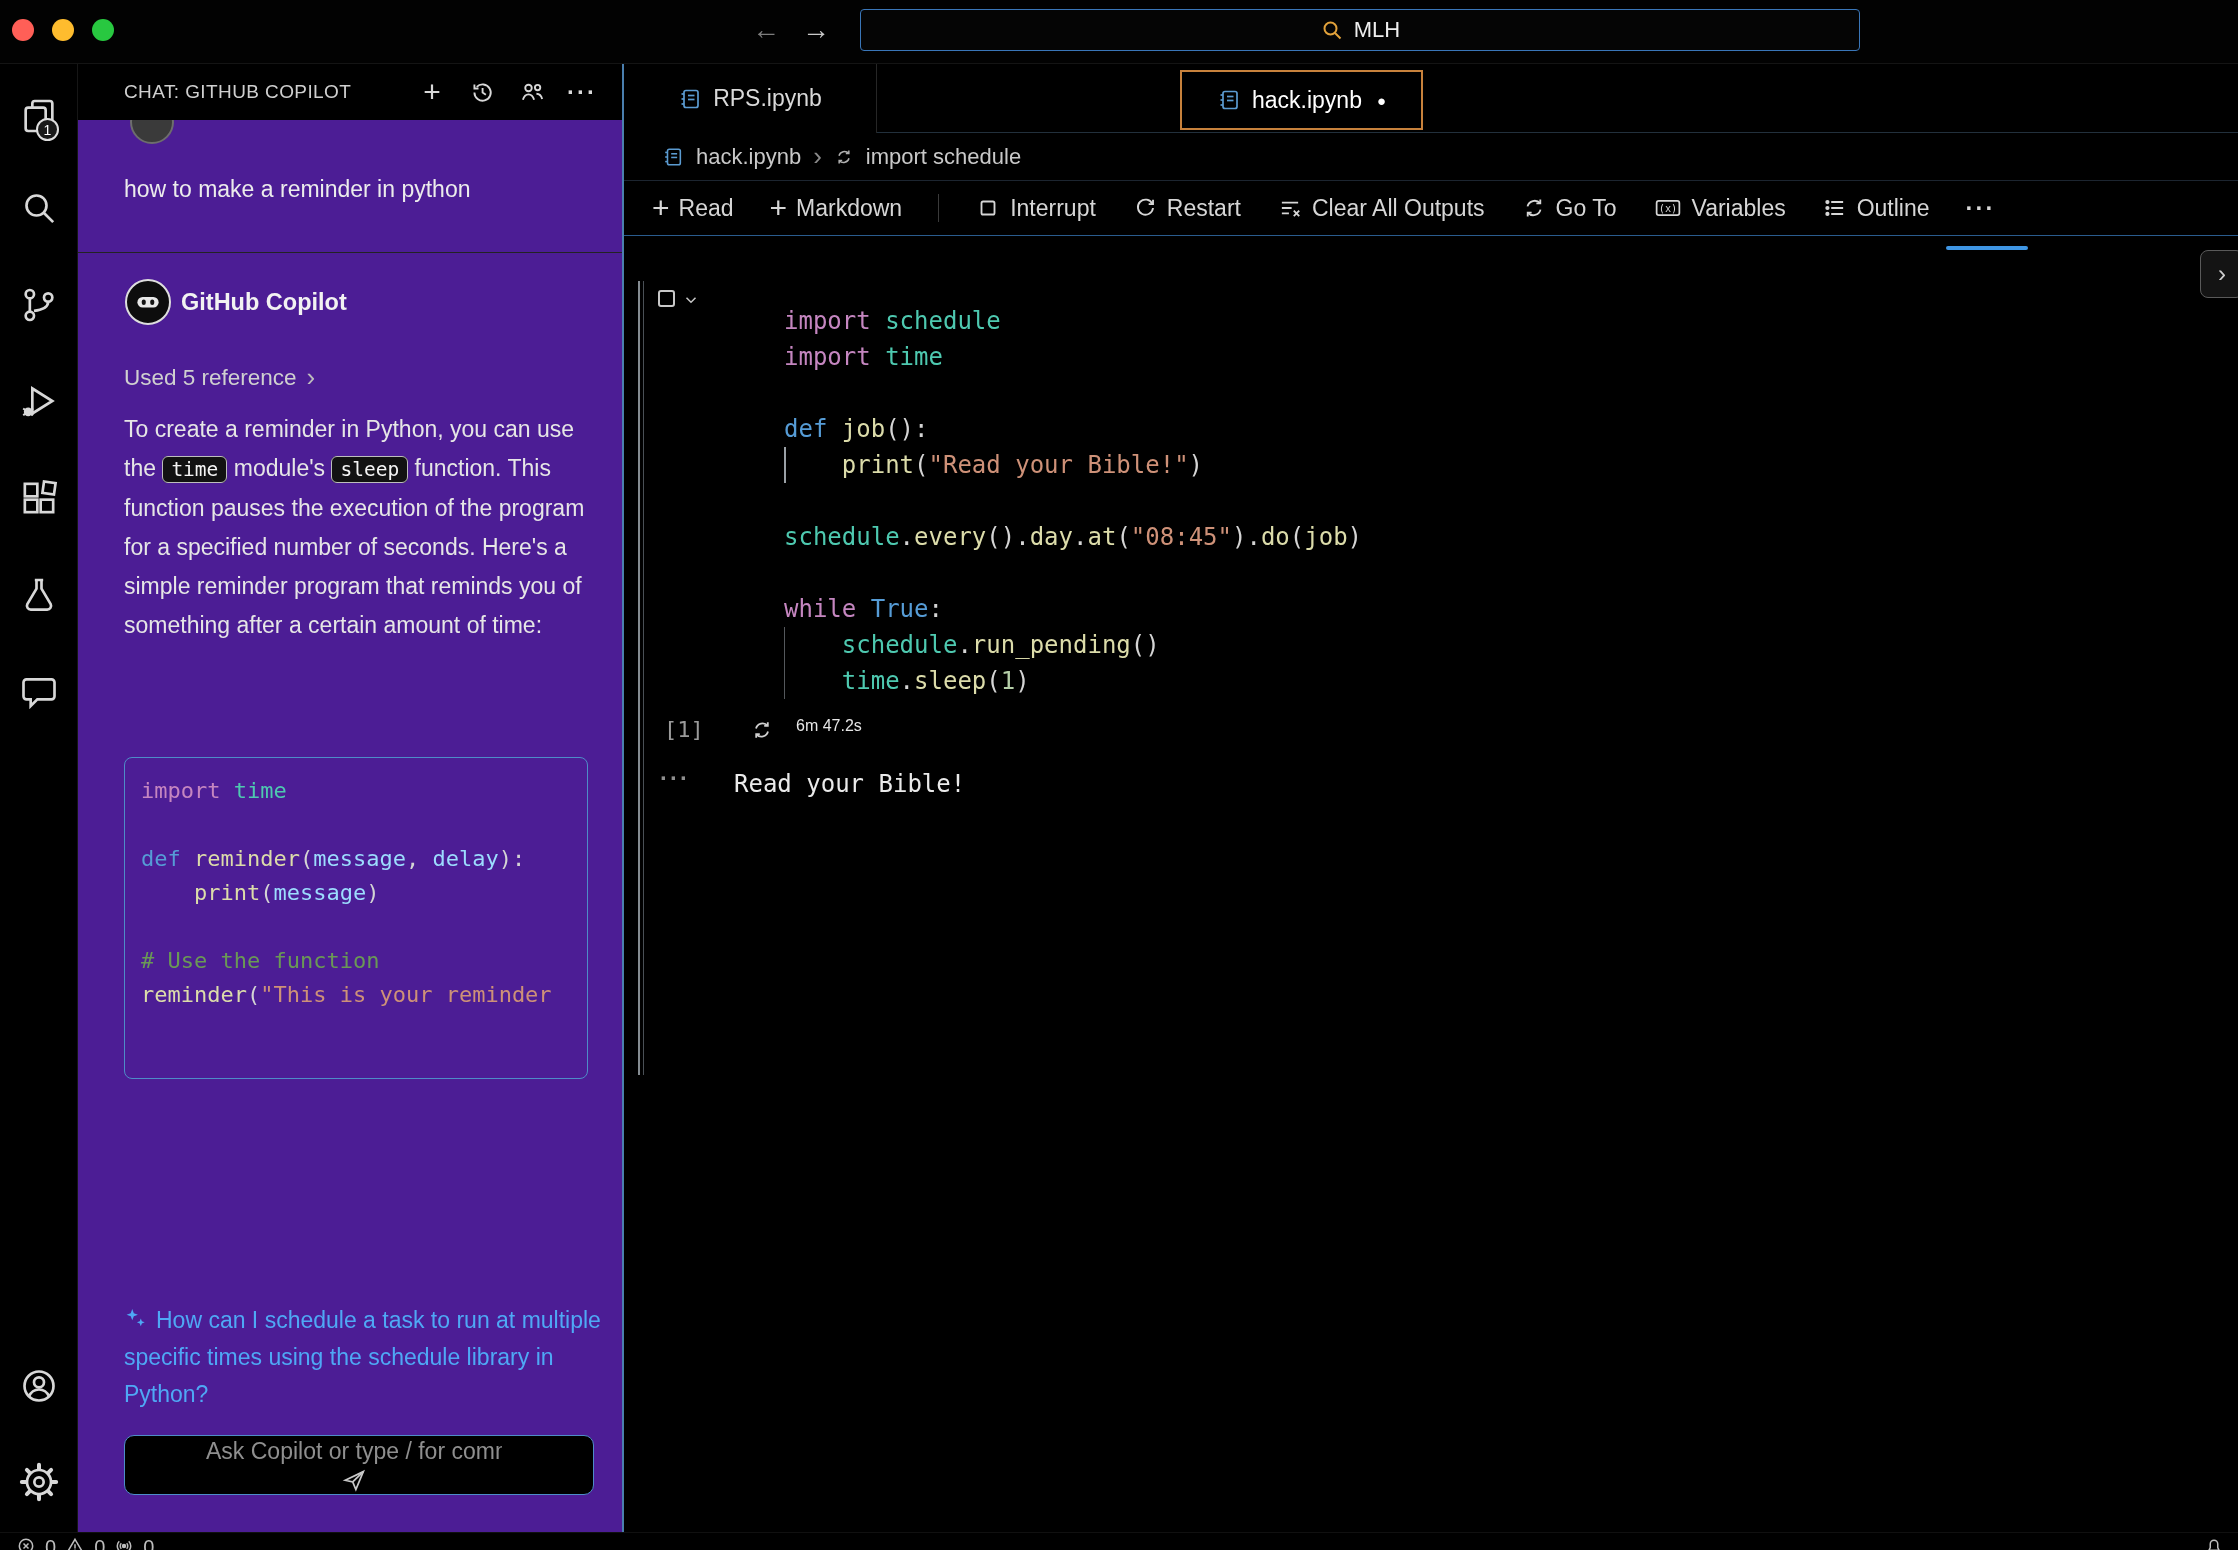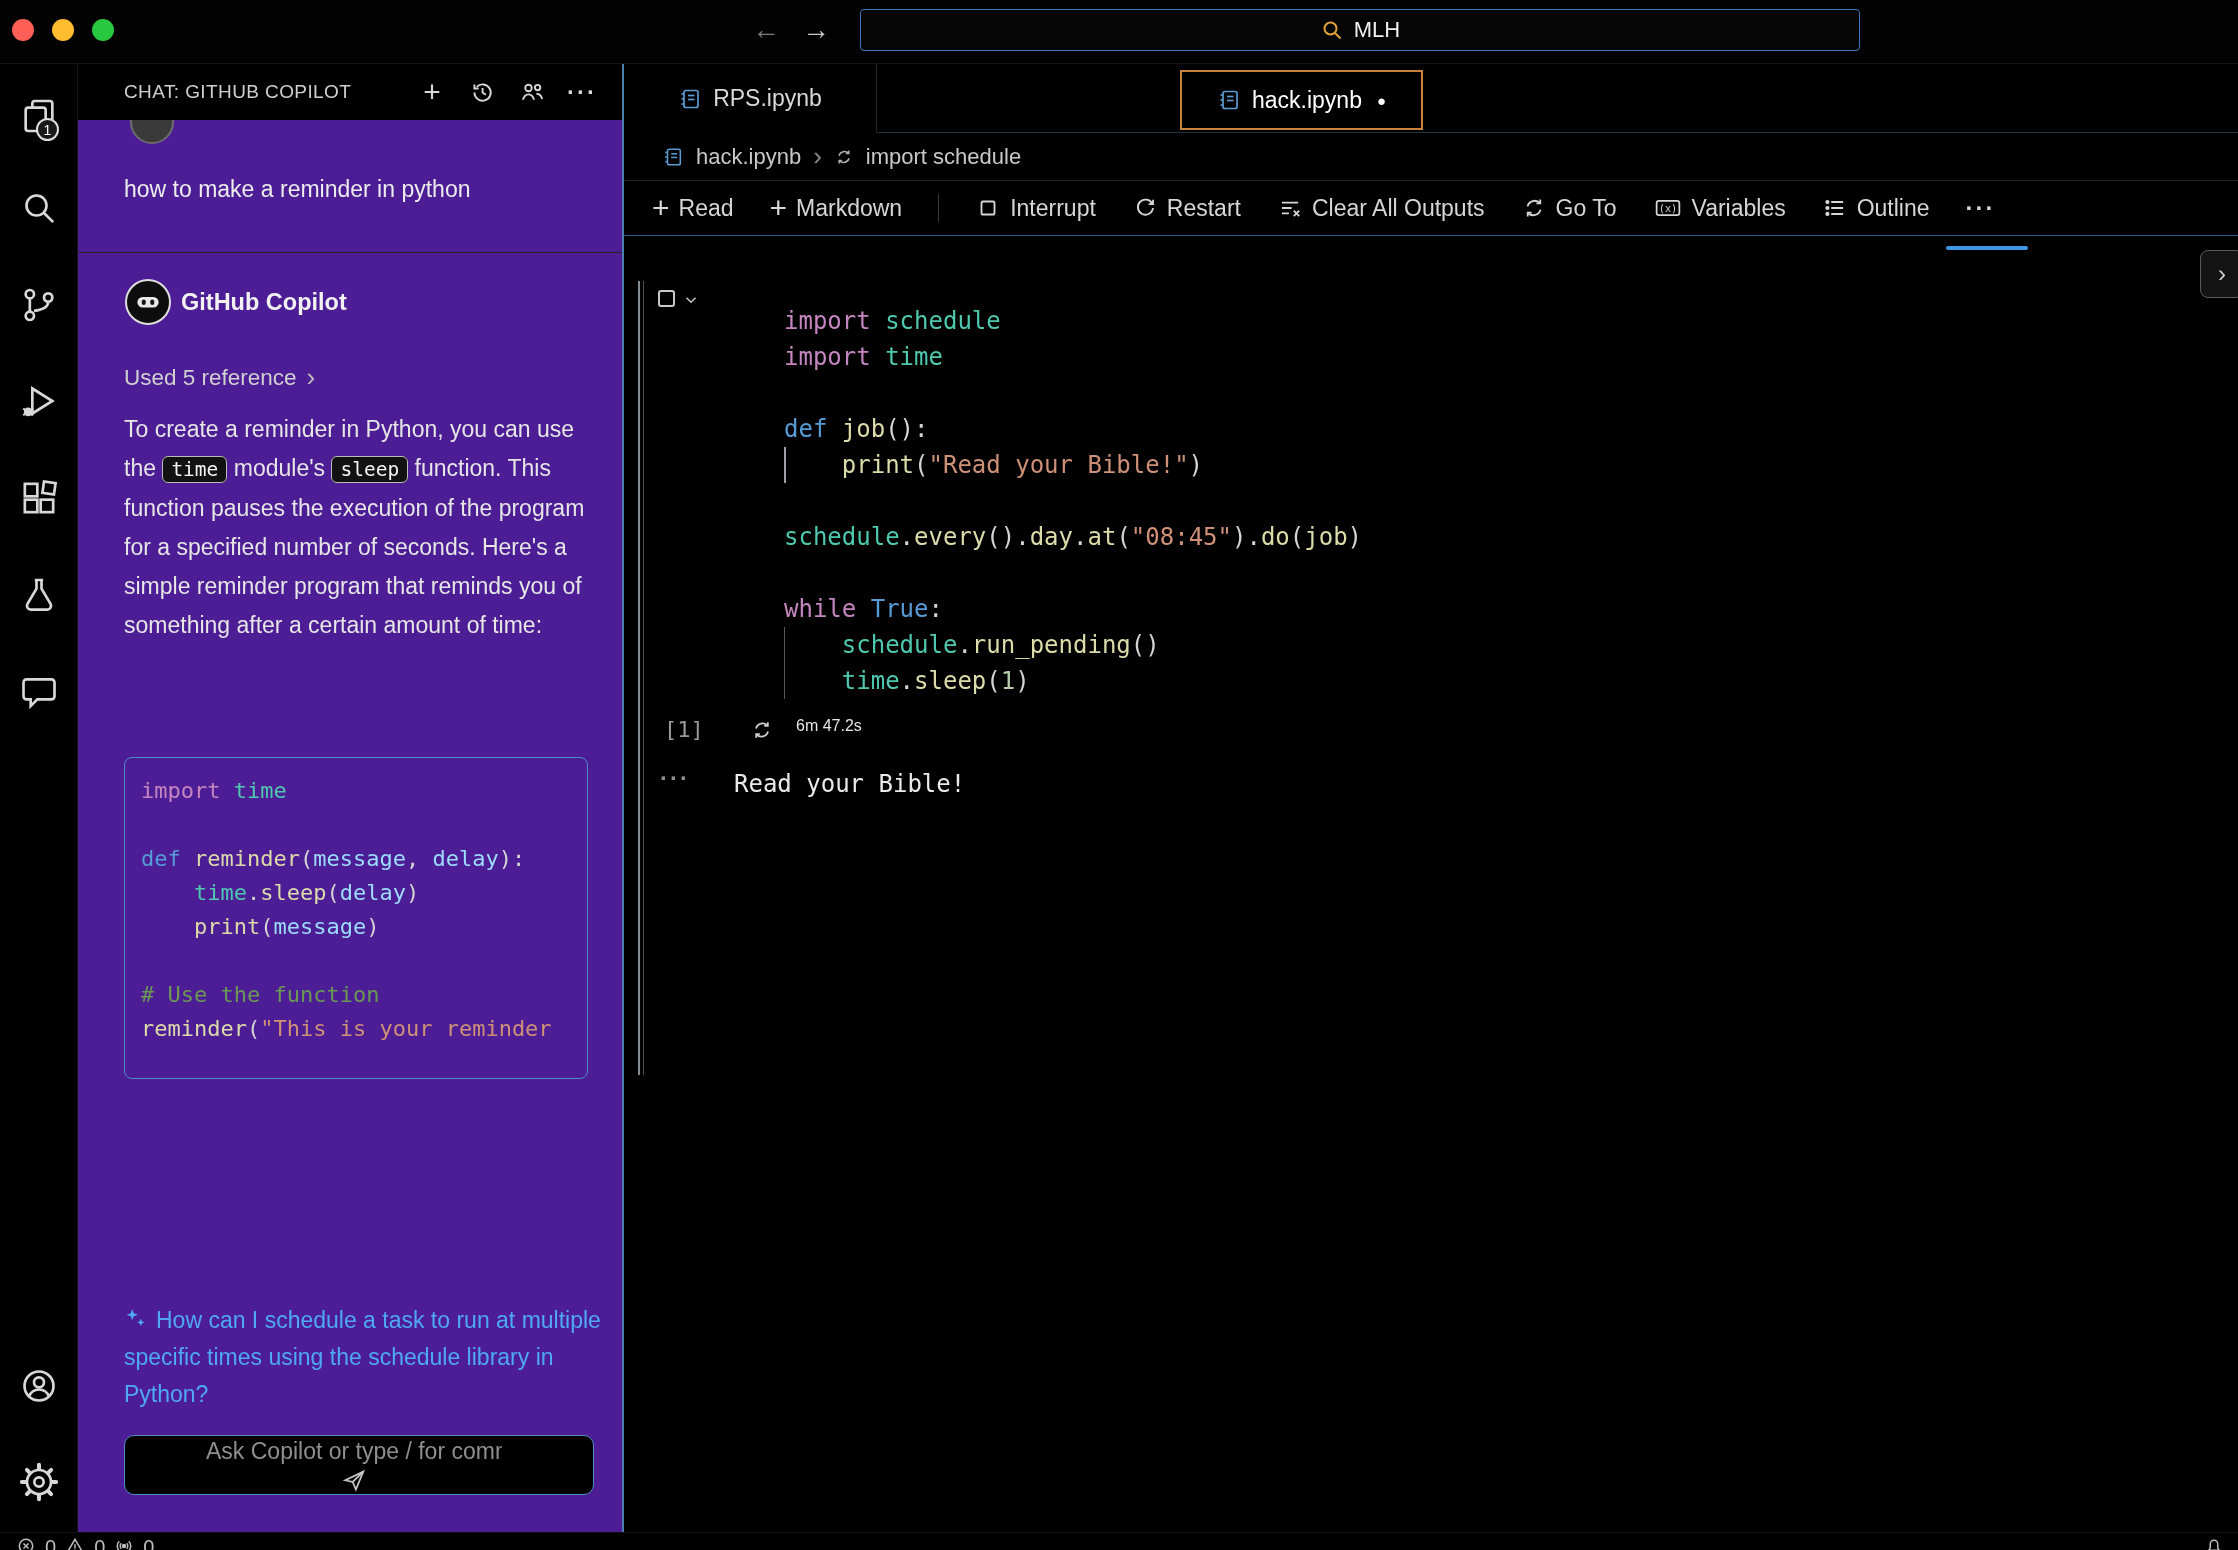--- a/index.html
+++ b/index.html
@@ -236,21 +236,20 @@
       <span>Used 5 reference</span>
       <span class="chev">›</span>
     </div>
 
     <div class="para1"><span class="text">To create a reminder in Python, you can use the </span><span class="chip">time</span><span class="text"> module's </span><span class="chip">sleep</span><span class="text"> function. This function pauses the execution of the program for a specified number of seconds. Here's a simple reminder program that reminds you of something after a certain amount of time:</span></div>
 
     <div class="chat-codeblock">
         <div class="code-line"><span class="tok-kw">import</span><span class="tok-pl"> </span><span class="tok-mod">time</span></div>
         <div class="code-line">&nbsp;</div>
         <div class="code-line"><span class="tok-st">def</span><span class="tok-pl"> </span><span class="tok-fn">reminder</span><span class="tok-pl">(</span><span class="tok-pr">message</span><span class="tok-pl">, </span><span class="tok-pr">delay</span><span class="tok-pl">):</span></div>
-        <div class="code-line"><span class="tok-pl">    </span><span class="tok-mod">time</span><span class="tok-pl">.</span><span class="tok-fn">sleep</span><span class="tok-pl">(</span><span class="tok-pr">delay</span><span class="tok-pl">)</span></div>
         <div class="code-line"><span class="tok-pl">    </span><span class="tok-fn">print</span><span class="tok-pl">(</span><span class="tok-pr">message</span><span class="tok-pl">)</span></div>
         <div class="code-line">&nbsp;</div>
         <div class="code-line"><span class="tok-cm"># Use the function</span></div>
         <div class="code-line"><span class="tok-fn">reminder</span><span class="tok-pl">(</span><span class="tok-str">"This is your reminder</span></div>
       </div>
 
 
     <div class="followup">
       <span class="sparkle">
         <svg width="24" height="24" viewBox="0 0 18 18" fill="#4fa8f5">

